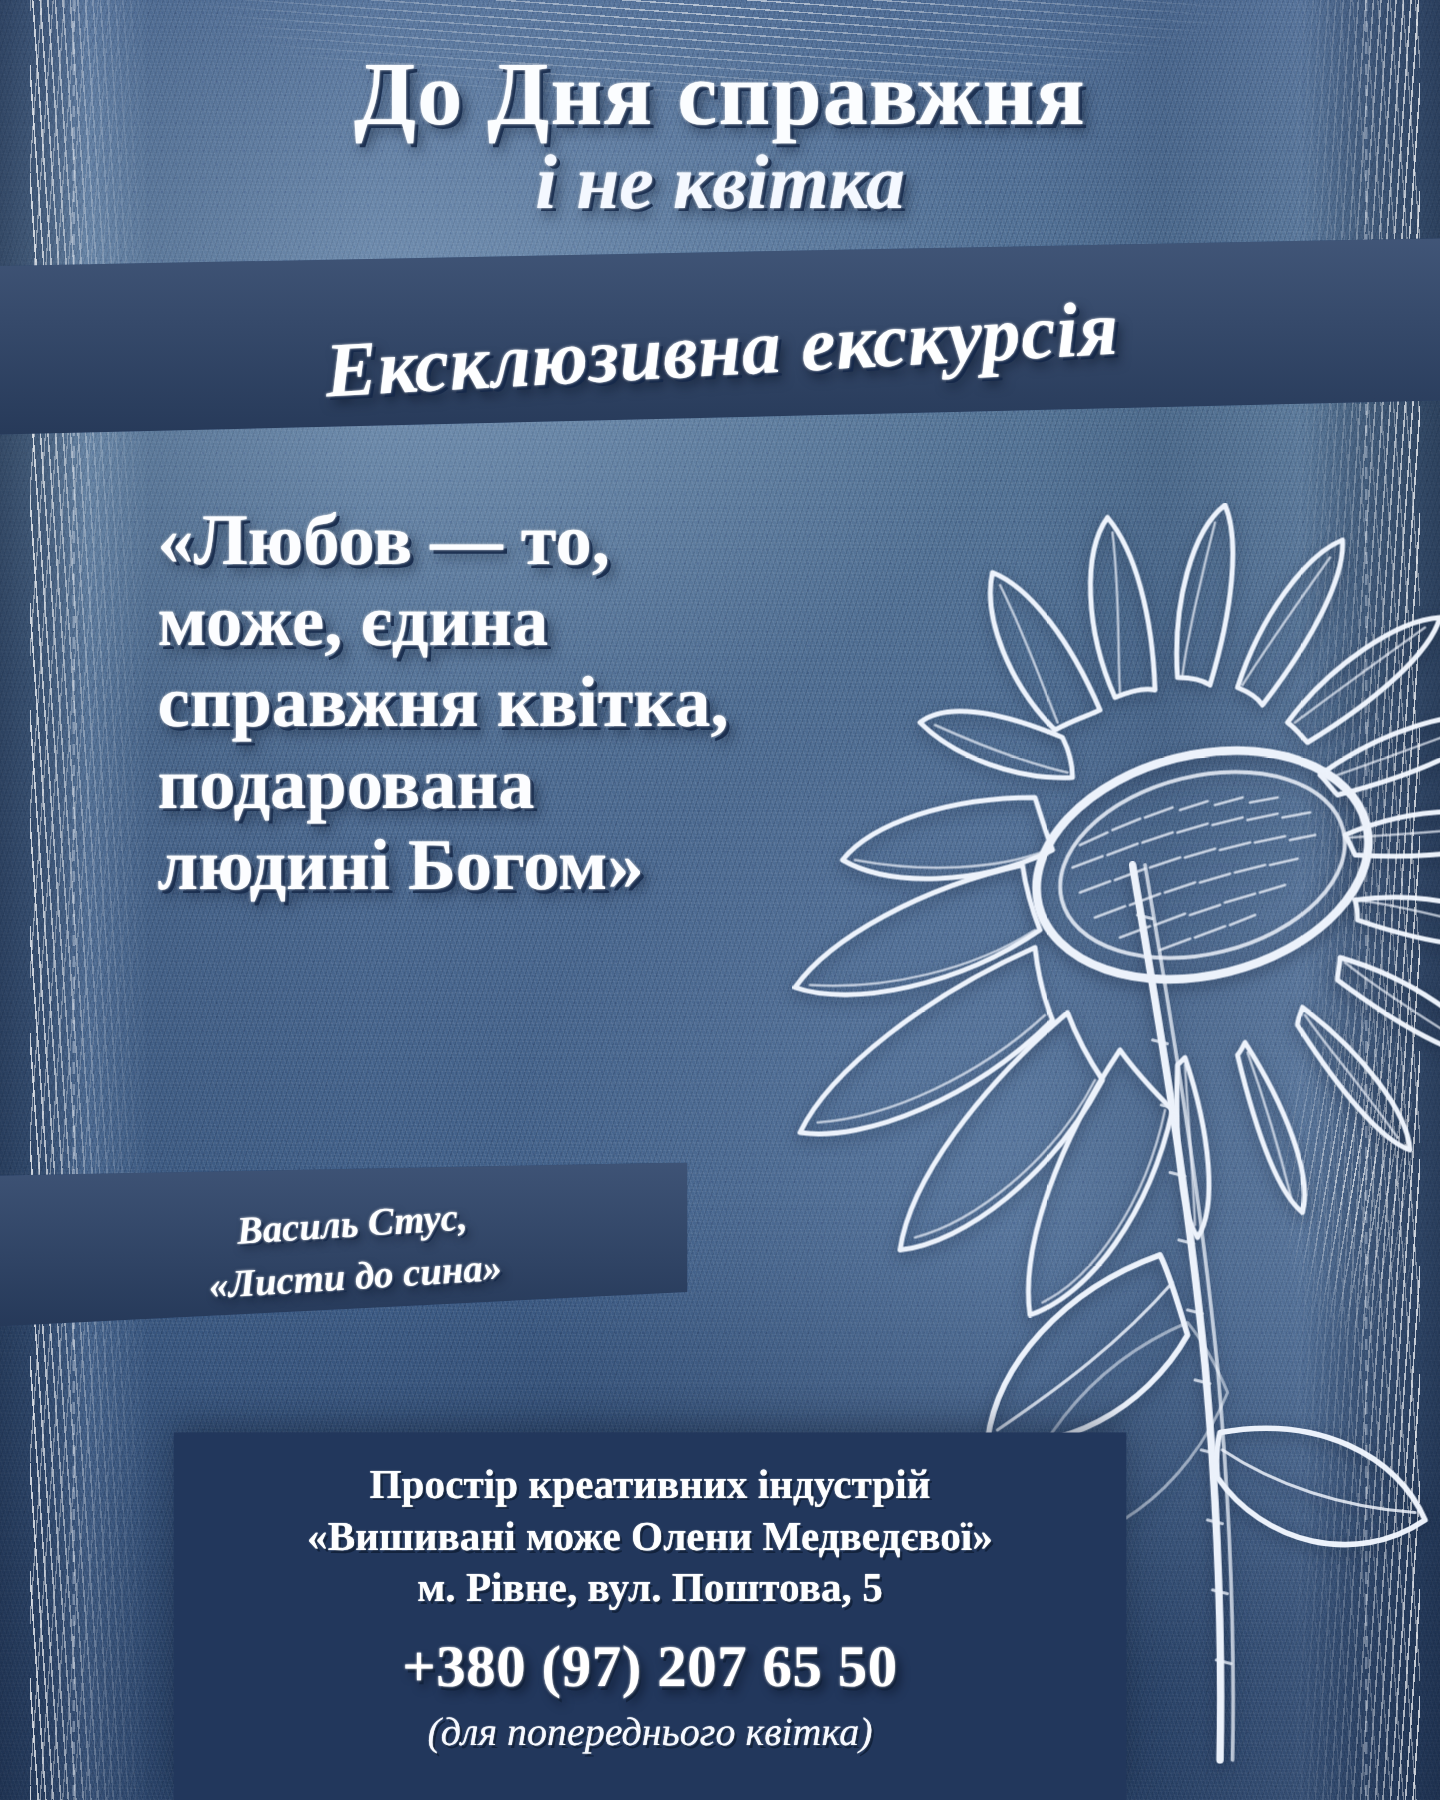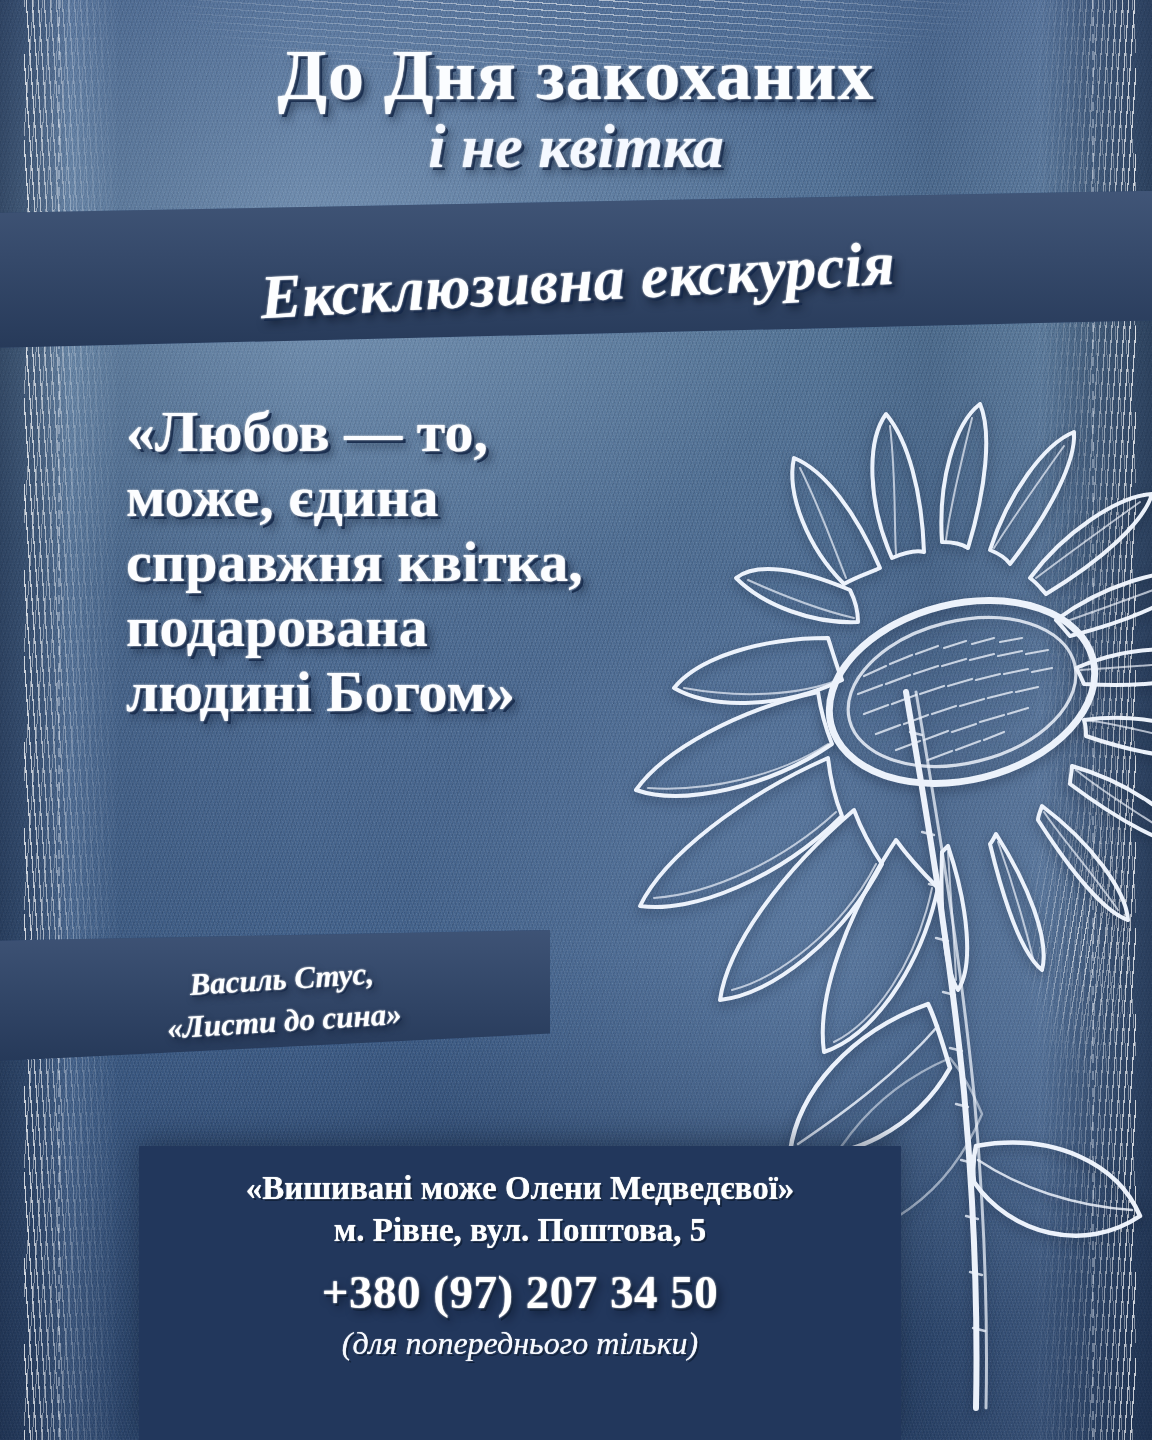--- a/index.html
+++ b/index.html
@@ -402,21 +402,21 @@
             <path d="M510 322 l20 -6"></path>
           <path d="M430 368 l24 -9"></path>
             <path d="M458 358 l24 -9"></path>
             <path d="M486 348 l20 -8"></path>
         </g>
       </g>
     </svg>
   </div>
 
   <div class="headline">
-    <div class="l1">До Дня закоханих</div>
+    <div class="l1">До Дня справжня</div>
     <div class="l2">і не квітка</div>
   </div>
 
   <div class="ribbon">
     <div class="band"></div>
     <div class="txt">
       <span>Ексклюзивна екскурсія</span>
     </div>
   </div>
 
@@ -426,19 +426,20 @@
 
   <div class="author-ribbon">
     <div class="band"></div>
     <div class="txt">
       <span>Василь Стус,</span>
       <span>«Листи до сина»</span>
     </div>
   </div>
 
   <div class="footer">
+    <div class="line">Простір креативних індустрій</div>
     <div class="line">«Вишивані може Олени Медведєвої»</div>
     <div class="line">м. Рівне, вул. Поштова, 5</div>
-    <div class="phone">+380 (97) 207 34 50</div>
-    <div class="note">(для попереднього тільки)</div>
+    <div class="phone">+380 (97) 207 65 50</div>
+    <div class="note">(для попереднього квітка)</div>
   </div>
 
 </div>
 
 </body></html>

